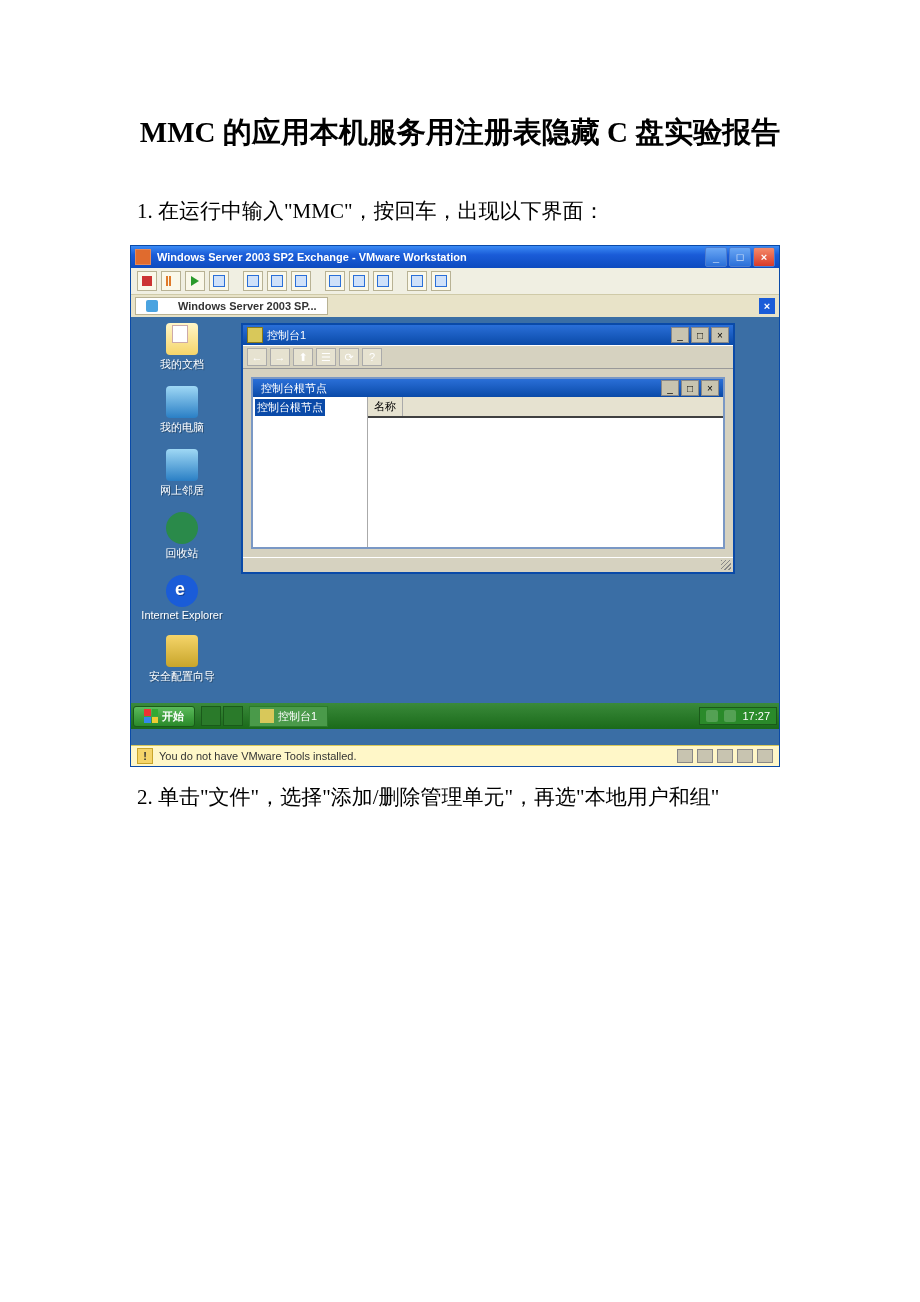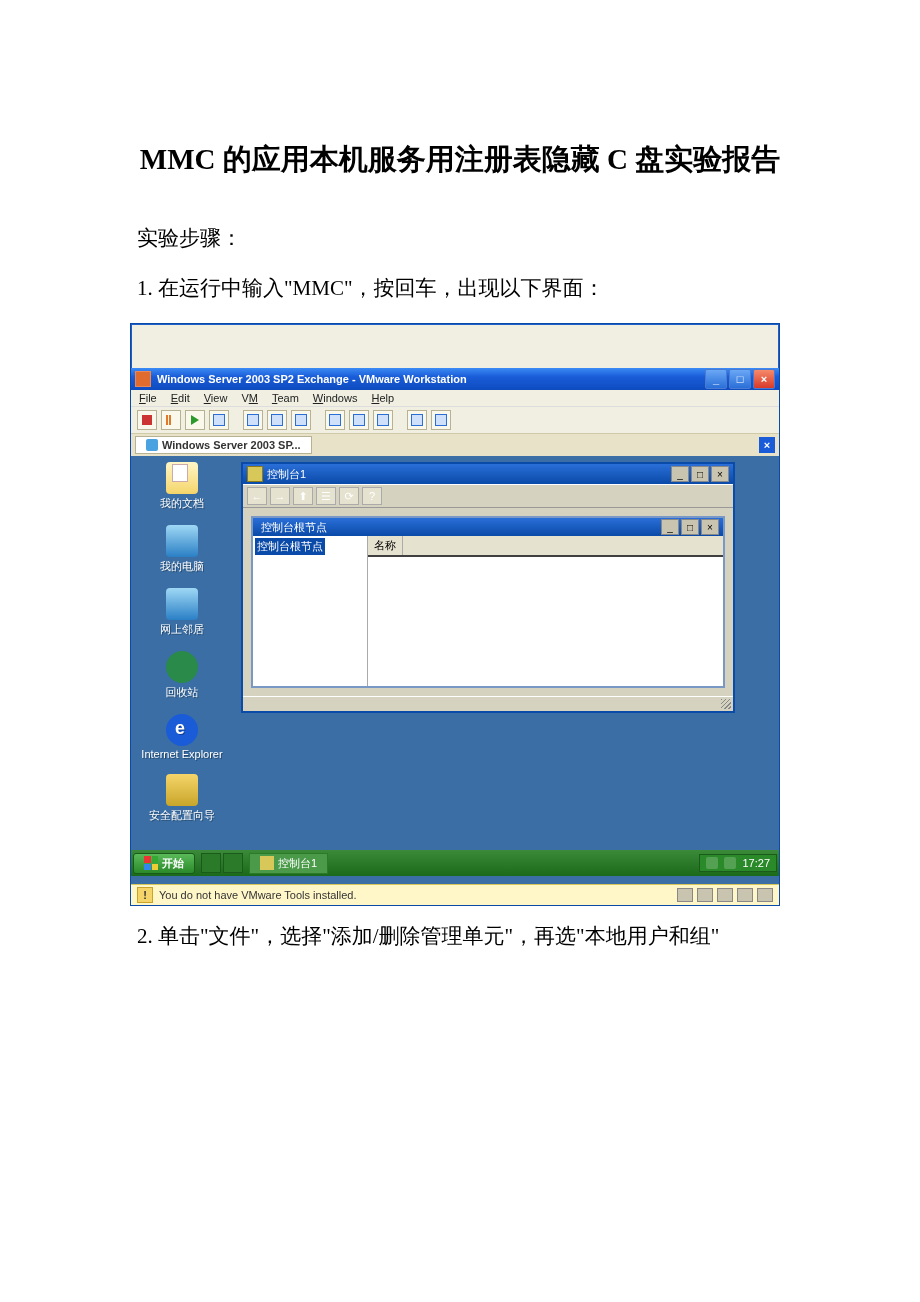--- a/index.html
+++ b/index.html
@@ -3,21 +3,21 @@
 <meta charset="utf-8">
 <style>
   body {
     margin: 0;
     padding: 0;
     background: #fff;
     font-family: "SimSun", "宋体", serif;
     width: 920px;
   }
   .page {
-    padding: 119px 95px 60px 95px;
+    padding: 92px 95px 60px 95px;
   }
   .title {
     text-align: center;
     font-family: "SimSun", serif;
     font-size: 29px;
     font-weight: bold;
     line-height: 1.5;
     margin-bottom: 40px;
   }
   .para {
@@ -41,21 +41,20 @@
     box-shadow: 0 0 0 1px #1e5fc5 inset;
   }
   .vm-title {
     height: 22px;
     background: linear-gradient(#3b8bf5,#1a5cd8 40%,#0d4bbf);
     display: flex;
     align-items: center;
     padding: 0 4px;
     color: #fff;
     font-weight: bold;
-    margin-top: 44px;
   }
   .vm-title .icon-sq { width:14px; height:14px; background:#e06b2e; border:1px solid #fff3; margin-right:6px;}
   .win-btns { margin-left:auto; display:flex; gap:2px;}
   .win-btn { width:20px; height:18px; border:1px solid #4a7bd0; background:linear-gradient(#6aa7f5,#2a6fd8); color:#fff; display:flex; align-items:center; justify-content:center; font-weight:bold; font-size:11px; border-radius:2px;}
   .win-btn.close { background:linear-gradient(#f58a6a,#d83a2a);}
   .vm-menu {
     display:flex; gap:14px; padding:2px 8px; background:#f0efe2; color:#222;
     border-bottom:1px solid #ddd;
   }
   .vm-menu span u { text-decoration: underline; }
@@ -63,21 +62,21 @@
     display:flex; align-items:center; gap:4px; padding:3px 6px; background:#f0efe2; border-bottom:1px solid #cfcaa8;
   }
   .tb-btn { width:18px; height:18px; border:1px solid #b8b294; background:#faf8ea; display:flex; align-items:center; justify-content:center;}
   .tb-sep { width:6px; }
   .red-sq { width:10px; height:10px; background:#c33; }
   .orange-bars { width:10px; height:10px; display:flex; gap:1px;}
   .orange-bars i { width:2px; background:#e07a2a; }
   .green-tri { width:0; height:0; border-left:8px solid #2a9a2a; border-top:5px solid transparent; border-bottom:5px solid transparent;}
   .blue-box { width:10px; height:10px; border:1px solid #2a6fd8; background:#cfe1fa;}
   .tabstrip { background:#e8e3c8; padding:2px 4px; display:flex; align-items:center;}
-  .tab-active { background:#fff; border:1px solid #b8b294; padding:2px 10px; display:flex; align-items:center; gap:4px; font-weight:bold; color:#333;}
+  .tab-active { background:#fff; border:1px solid #b8b294; padding:2px 10px; display:flex; align-items:center; gap:20px; font-weight:bold; color:#333;}
   .tab-active .tab-ico { width:12px; height:12px; background:#4aa3e0; border-radius:2px;}
   .tab-close { margin-left:auto; background:#1a5cd8; color:#fff; width:16px; height:16px; display:flex; align-items:center; justify-content:center; font-weight:bold;}
 
   
   .xp-desktop {
     background:#3a6ea5;
     height: 428px;
     position: relative;
     color:#fff;
   }
@@ -118,21 +117,21 @@
   .tree-pane { width:110px; border-right:1px solid #aaa; background:#fff; font-size:11px; color:#000; padding:2px;}
   .tree-item { background:#0a4aa8; color:#fff; padding:1px 2px; width:fit-content;}
   .list-pane { flex:1; background:#fff; display:flex; flex-direction:column;}
   .list-header { display:flex; background:#e6e2d0; border-bottom:2px solid #404040; font-size:11px; color:#000;}
   .list-header .col { padding:2px 6px; border-right:1px solid #aaa;}
   .list-body { flex:1; display:flex; align-items:flex-start; justify-content:center; padding-top:4px; font-size:11px; color:#000;}
   .status-grip { height:14px; background:#d6d2c0; border-top:1px solid #fff; position:relative;}
   .status-grip::after{content:"";position:absolute;right:2px;bottom:2px;width:10px;height:10px;background:repeating-linear-gradient(135deg,#888 0 1px,transparent 1px 3px);}
 
   
-  .xp-taskbar { position:absolute; left:0; right:0; bottom:8px; height:26px; background:linear-gradient(#3a8a3a,#1a6a1a); display:flex; align-items:center; padding:0 2px; font-size:11px;}
+  .xp-taskbar { position:absolute; left:0; right:0; bottom:16px; height:26px; background:linear-gradient(#3a8a3a,#1a6a1a); display:flex; align-items:center; padding:0 2px; font-size:11px;}
   .start-btn { background:linear-gradient(#5aba5a,#2a8a2a); border:1px solid #1a5a1a; border-radius:3px; padding:2px 10px; color:#fff; font-weight:bold; display:flex; align-items:center; gap:4px;}
   .start-logo { width:14px; height:14px; display:grid; grid-template-columns:1fr 1fr; grid-template-rows:1fr 1fr; gap:1px;}
   .start-logo i:nth-child(1){background:#e33;} .start-logo i:nth-child(2){background:#3a3;} .start-logo i:nth-child(3){background:#38e;} .start-logo i:nth-child(4){background:#ec3;}
   .ql { display:flex; gap:2px; margin:0 6px;}
   .ql .qli { width:18px; height:18px; background:#2a7a2a; border:1px solid #1a5a1a;}
   .task-item { background:#4a9a4a; border:1px solid #2a7a2a; padding:2px 10px; color:#fff; display:flex; align-items:center; gap:4px;}
   .task-item .ti-ico{width:14px;height:14px;background:#d8c85a;}
   .tray { margin-left:auto; display:flex; align-items:center; gap:6px; background:#2a8a2a; padding:2px 6px; border:1px solid #1a5a1a;}
   .tray .tri{width:12px;height:12px;background:#fff3;border-radius:2px;}
 
@@ -142,45 +141,35 @@
   .vm-status .tray-r { margin-left:auto; display:flex; gap:4px;}
   .vm-status .tray-r i{width:14px;height:12px;background:#c8c4b0;border:1px solid #888;}
 
 </style>
 </head>
 <body>
 
 <div class="page">
   <h1 class="title">MMC 的应用本机服务用注册表隐藏 C 盘实验报告</h1>
 
-  <p class="para">实验步骤：</p>
   <p class="para">1. 在运行中输入"MMC"，按回车，出现以下界面：</p>
 
   <div class="screenshot-wrap">
     <div class="vm-window">
 
       <div class="vm-title">
         <div class="icon-sq"></div>
         <span>Windows Server 2003 SP2 Exchange - VMware Workstation</span>
         <div class="win-btns">
           <div class="win-btn">_</div>
           <div class="win-btn">□</div>
           <div class="win-btn close">×</div>
         </div>
       </div>
 
-      <div class="vm-menu">
-        <span><u>F</u>ile</span>
-        <span><u>E</u>dit</span>
-        <span><u>V</u>iew</span>
-        <span>V<u>M</u></span>
-        <span><u>T</u>eam</span>
-        <span><u>W</u>indows</span>
-        <span><u>H</u>elp</span>
-      </div>
 
       <div class="vm-toolbar">
         <div class="tb-btn">
             <div class="red-sq"></div>
           </div>
         <div class="tb-btn">
             <div class="orange-bars">
               <i></i>
               <i></i>
             </div>

